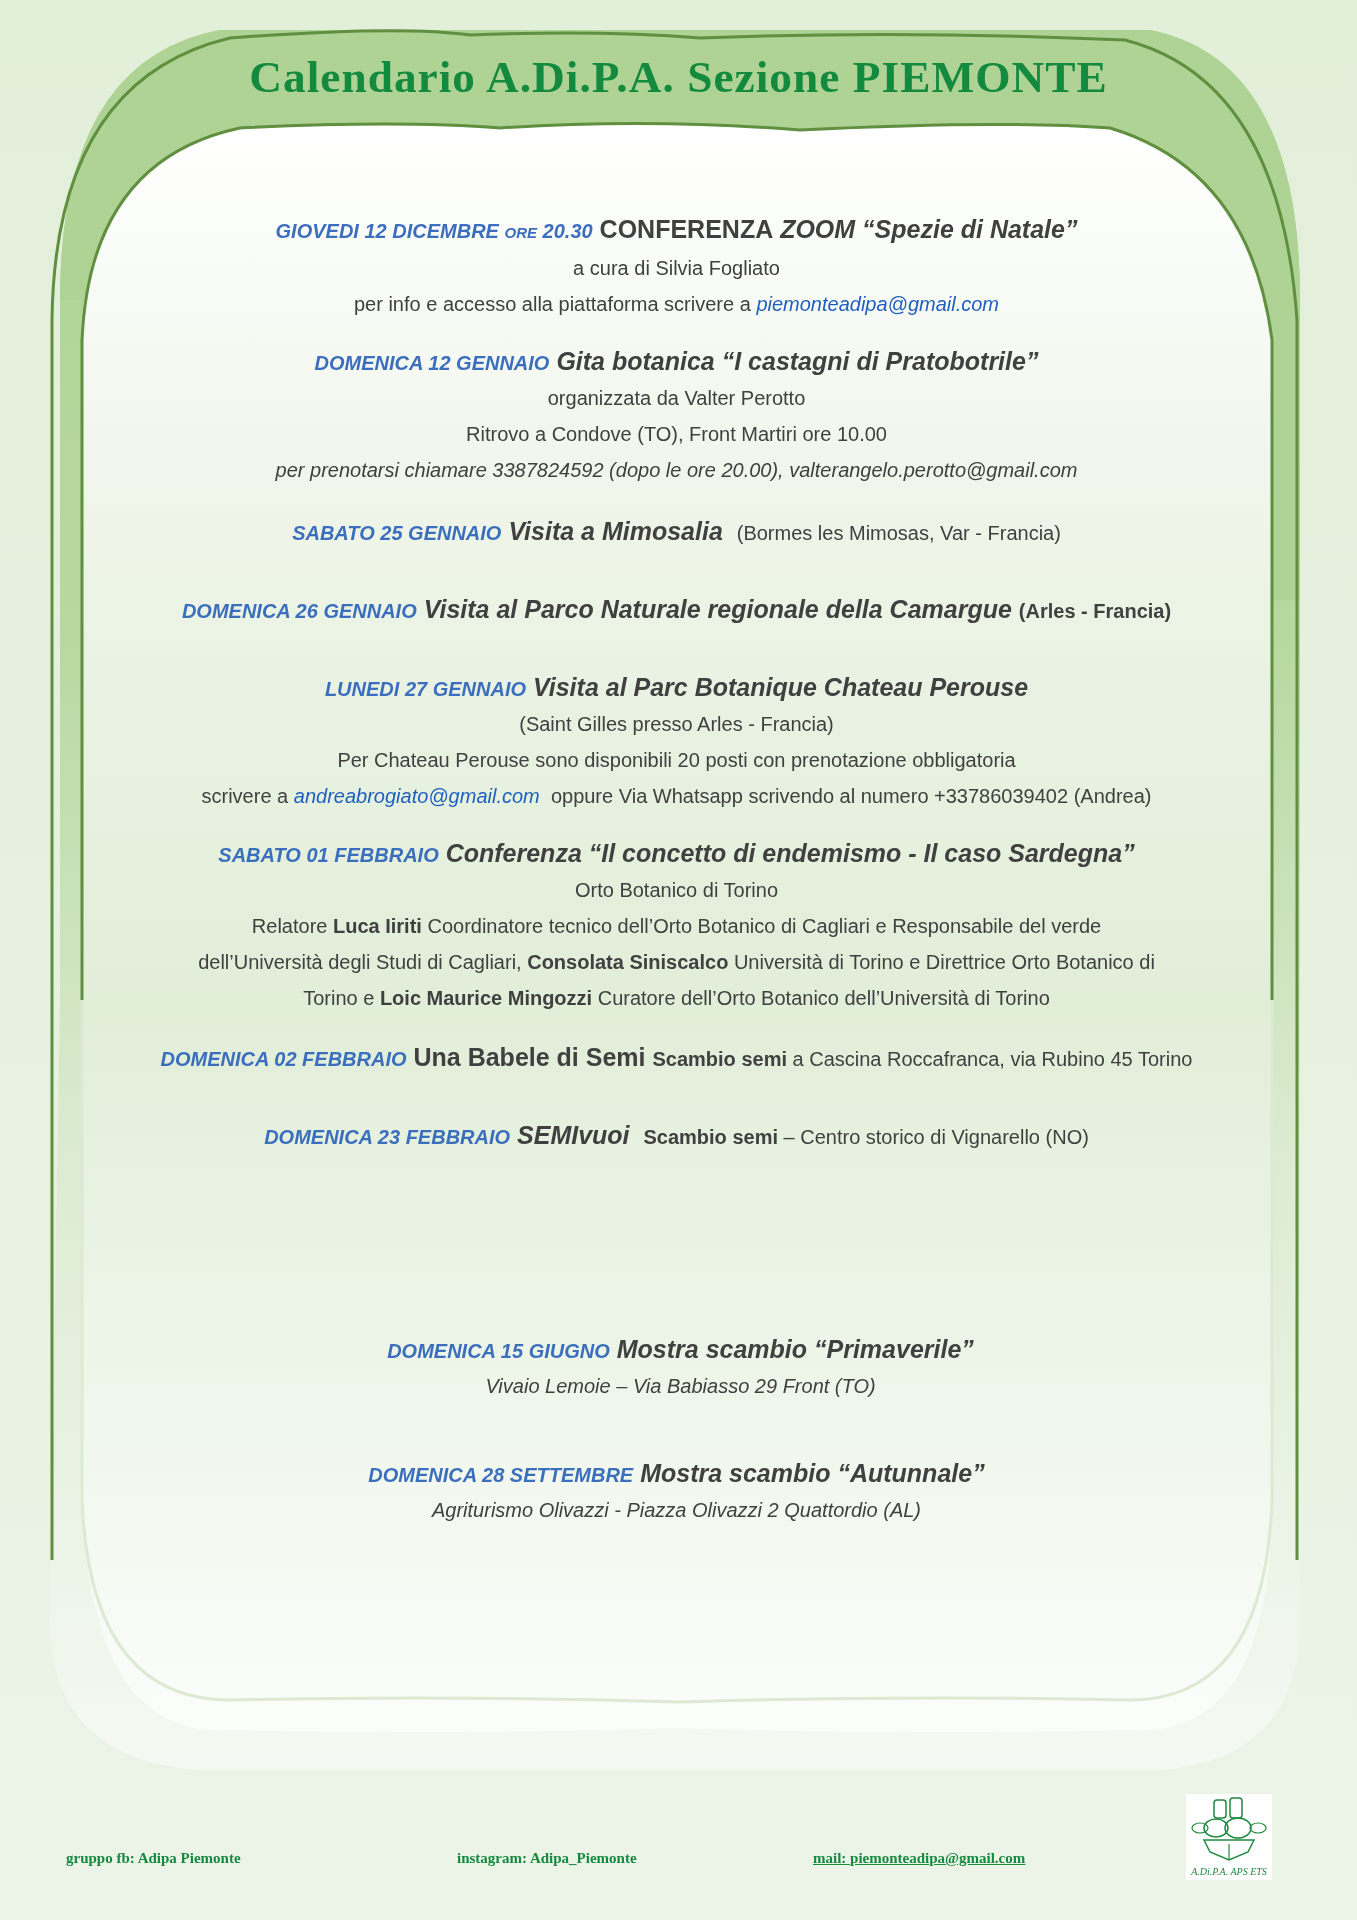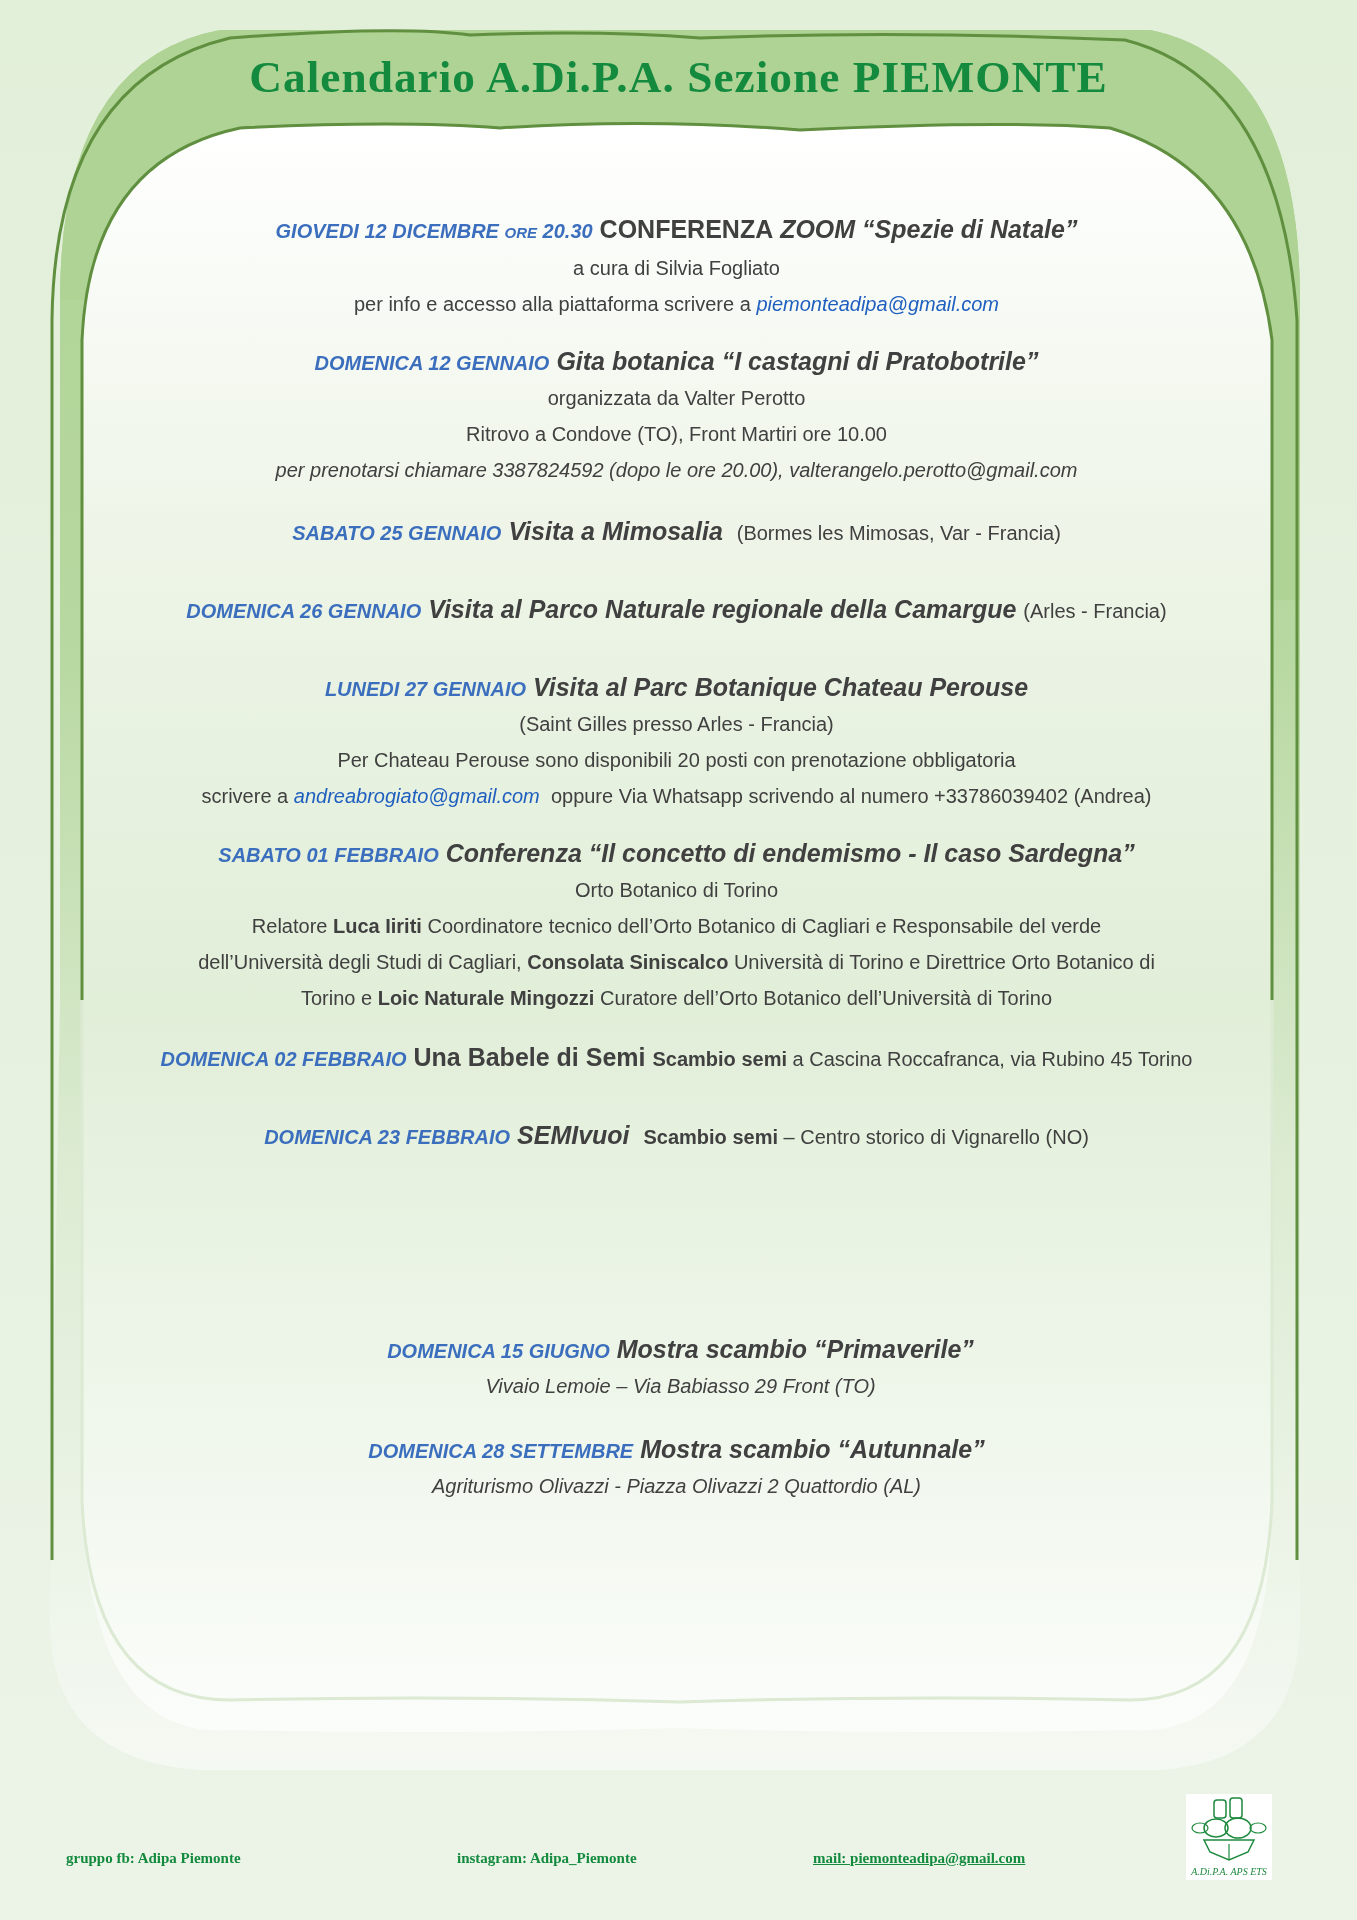--- a/index.html
+++ b/index.html
@@ -109,21 +109,21 @@
       <span class="date">SABATO 25 GENNAIO</span>
       <span class="evtitle">Visita a Mimosalia</span>
       &nbsp;<span class="note" style="font-size:20px;">(Bormes les Mimosas, Var - Francia)</span>
     </div>
   </div>
 
   <div class="event" style="margin-bottom:42px;">
     <div class="headline">
       <span class="date">DOMENICA 26 GENNAIO</span>
       <span class="evtitle">Visita al Parco Naturale regionale della Camargue</span>
-      <span class="note" style="font-size:20px;">(Arles - Francia)</span>
+      <span class="note" style="font-size:20px;font-weight:bold;">(Arles - Francia)</span>
     </div>
   </div>
 
   <div class="event" style="margin-bottom:22px;">
     <div class="headline">
       <span class="date">LUNEDI 27 GENNAIO</span>
       <span class="evtitle">Visita al Parc Botanique Chateau Perouse</span>
     </div>
     <div class="line">(Saint Gilles presso Arles - Francia)</div>
     <div class="line">Per Chateau Perouse sono disponibili 20 posti con prenotazione obbligatoria</div>
@@ -138,42 +138,42 @@
       <span class="evtitle">Conferenza “Il concetto di endemismo - Il caso Sardegna”</span>
     </div>
     <div class="line">Orto Botanico di Torino</div>
     <div class="line">
       <span>Relatore </span><span class="bold">Luca Iiriti</span><span> Coordinatore tecnico dell’Orto Botanico di Cagliari e Responsabile del verde</span>
     </div>
     <div class="line">
       <span>dell’Università degli Studi di Cagliari, </span><span class="bold">Consolata Siniscalco</span><span> Università di Torino e Direttrice Orto Botanico di</span>
     </div>
     <div class="line">
-      <span>Torino e </span><span class="bold">Loic Naturale Mingozzi</span><span> Curatore dell’Orto Botanico dell’Università di Torino</span>
+      <span>Torino e </span><span class="bold">Loic Maurice Mingozzi</span><span> Curatore dell’Orto Botanico dell’Università di Torino</span>
     </div>
   </div>
 
   <div class="event" style="margin-bottom:42px;">
     <div class="headline">
       <span class="date">DOMENICA 02 FEBBRAIO</span>
       <span class="evtitle upright">Una Babele di Semi</span>
       <span class="bold" style="font-size:20px;">Scambio semi</span><span class="note" style="font-size:20px;"> a Cascina Roccafranca, via Rubino 45 Torino</span>
     </div>
   </div>
 
   <div class="event" style="margin-bottom:178px;">
     <div class="headline">
       <span class="date">DOMENICA 23 FEBBRAIO</span>
       <span class="evtitle">SEMIvuoi</span>
       &nbsp;<span class="bold" style="font-size:20px;">Scambio semi</span><span class="note" style="font-size:20px;"> – Centro storico di Vignarello (NO)</span>
     </div>
   </div>
 
 
-  <div class="event" style="margin-bottom:28px;padding-left:8px;">
+  <div class="event" style="margin-bottom:52px;padding-left:8px;">
     <div class="headline">
       <span class="date">DOMENICA 15 GIUGNO</span>
       <span class="evtitle">Mostra scambio “Primaverile”</span>
     </div>
     <div class="line italic">Vivaio Lemoie – Via Babiasso 29 Front (TO)</div>
   </div>
 
   <div class="event">
     <div class="headline">
       <span class="date">DOMENICA 28 SETTEMBRE</span>

